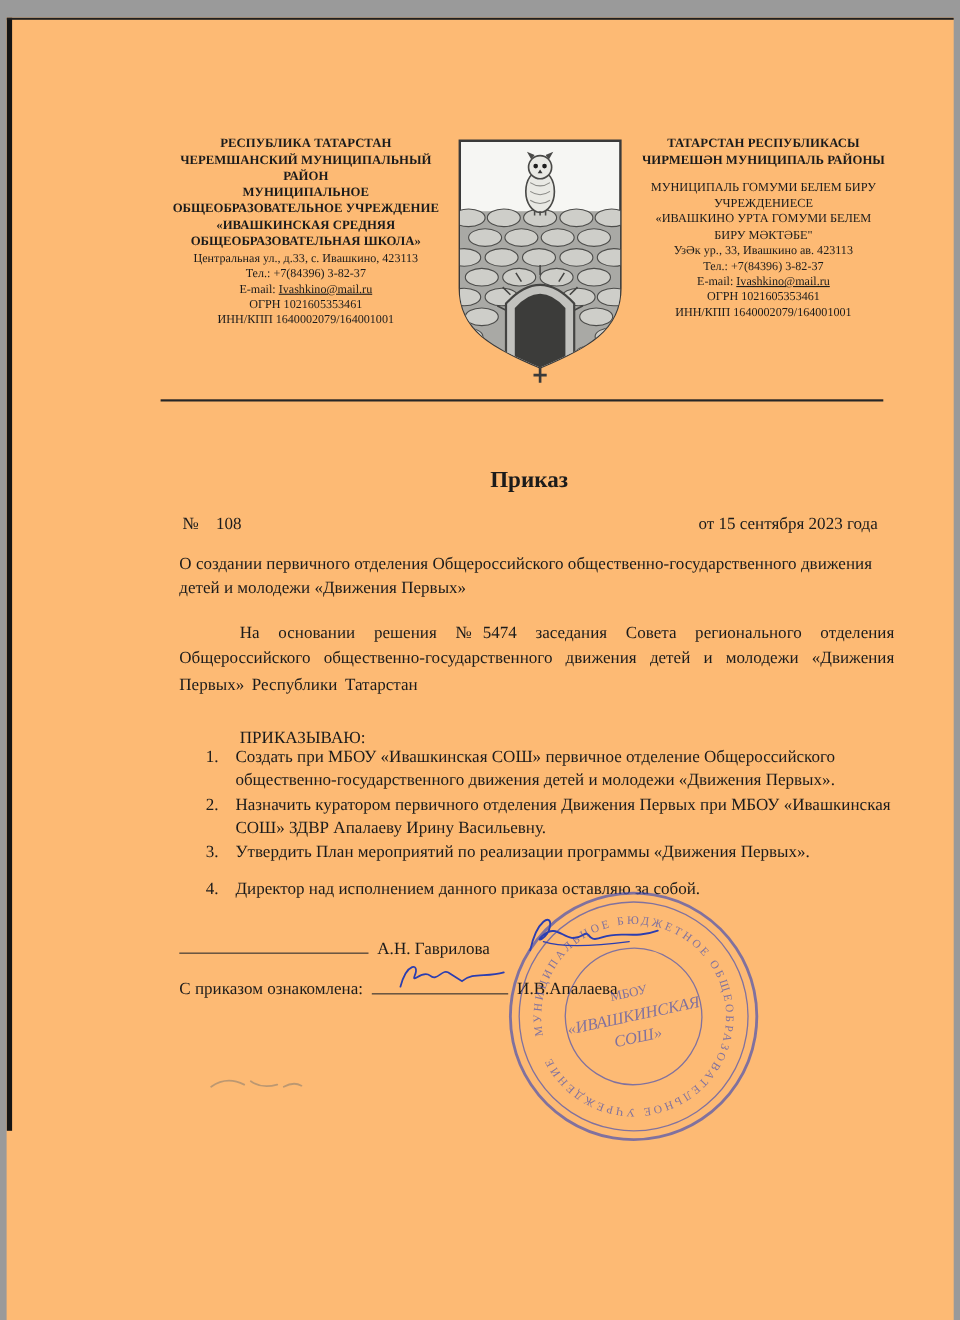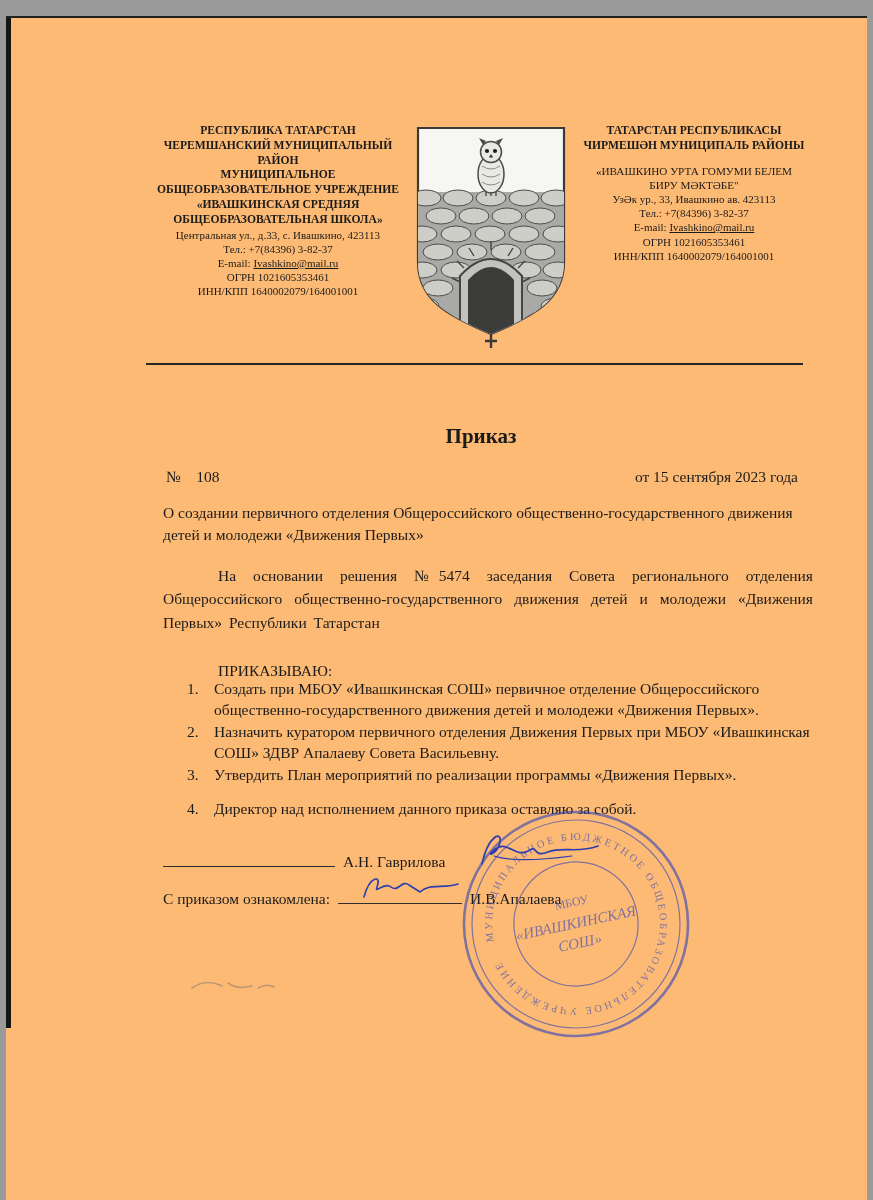--- a/index.html
+++ b/index.html
@@ -148,20 +148,21 @@
       </g>
 
       <path d="M83,212 v14 M77,219 h12" stroke="#3a3a3a" stroke-width="2.4" fill="none"></path>
     </svg>
   </div>
 
   <div class="lh-col lh-right">
     <div class="lh-name">ТАТАРСТАН РЕСПУБЛИКАСЫ</div>
     <div class="lh-name">ЧИРМЕШӘН МУНИЦИПАЛЬ РАЙОНЫ</div>
     <div class="lh-gap"></div>
+    <div class="lh-org">МУНИЦИПАЛЬ ГОМУМИ БЕЛЕМ БИРУ УЧРЕЖДЕНИЕСЕ</div>
     <div class="lh-org">«ИВАШКИНО УРТА  ГОМУМИ БЕЛЕМ БИРУ МӘКТӘБЕ"</div>
     <div class="lh-contact">УзӘк ур., 33,  Ивашкино ав. 423113</div>
     <div class="lh-contact">Тел.: +7(84396) 3-82-37</div>
     <div class="lh-contact"><span>E-mail: </span><span class="u">Ivashkino@mail.ru</span></div>
     <div class="lh-contact">ОГРН   1021605353461</div>
     <div class="lh-contact">ИНН/КПП  1640002079/164001001</div>
   </div>
 
   <div class="separator"></div>
 
@@ -178,21 +179,21 @@
 
   <div class="prikaz-header">ПРИКАЗЫВАЮ:</div>
 
   <div class="order-list">
     <div class="order-item">
       <span class="num">1.</span>
       <span class="txt">Создать при МБОУ «Ивашкинская СОШ» первичное отделение Общероссийского общественно-государственного движения детей и молодежи «Движения  Первых».</span>
     </div>
     <div class="order-item">
       <span class="num">2.</span>
-      <span class="txt">Назначить куратором первичного отделения Движения Первых при МБОУ «Ивашкинская СОШ» ЗДВР  Апалаеву Совета Васильевну.</span>
+      <span class="txt">Назначить куратором первичного отделения Движения Первых при МБОУ «Ивашкинская СОШ» ЗДВР  Апалаеву Ирину Васильевну.</span>
     </div>
     <div class="order-item">
       <span class="num">3.</span>
       <span class="txt">Утвердить План мероприятий по реализации программы «Движения Первых».</span>
     </div>
     <div class="order-item last">
       <span class="num">4.</span>
       <span class="txt">Директор над исполнением данного приказа оставляю за собой.</span>
     </div>
   </div>

